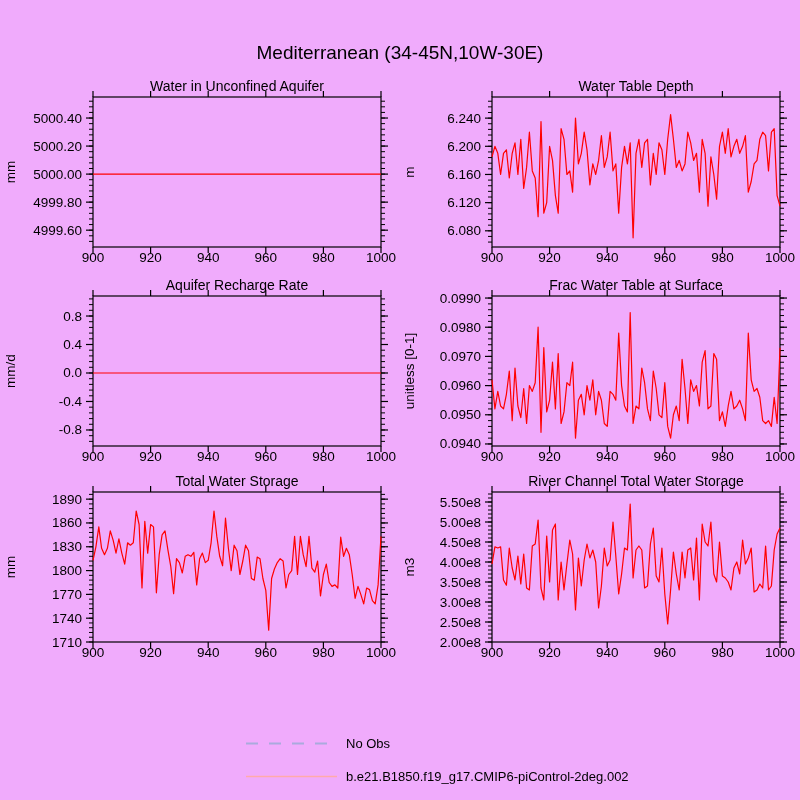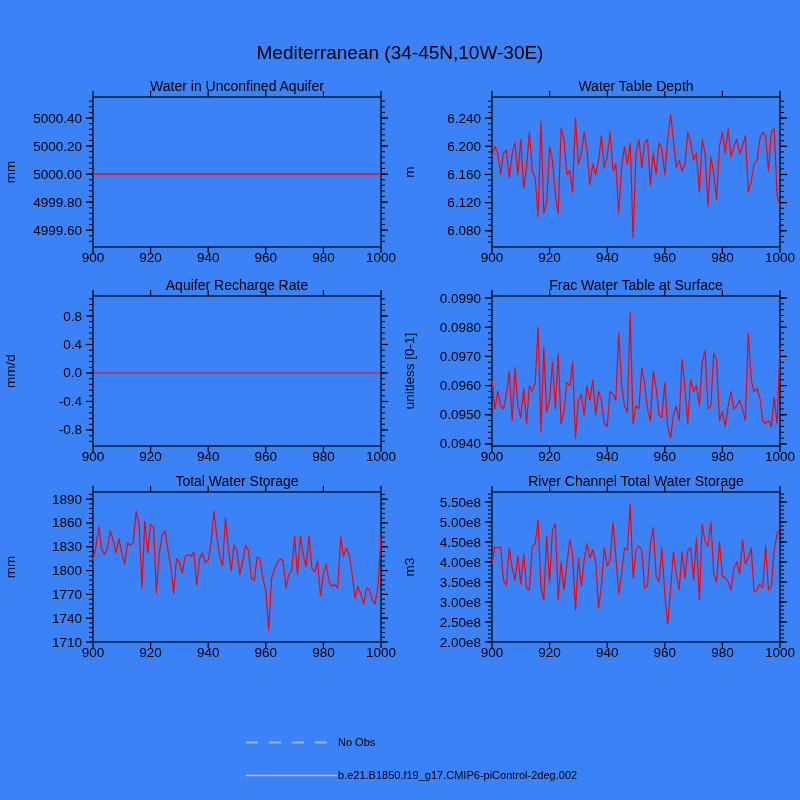--- a/index.html
+++ b/index.html
@@ -1,28 +1,28 @@
 <!DOCTYPE html>
 <html><head>
 <meta charset="utf-8">
 <style>
   html,body{margin:0;padding:0;background:#fff;}
-  .page{position:relative;width:800px;height:800px;background:#3b82f6;overflow:hidden;
+  .page{position:relative;width:800px;height:800px;background:#f0abfc;overflow:hidden;
         font-family:"Liberation Sans",sans-serif;}
   .main-title{position:absolute;top:42px;left:0;width:800px;text-align:center;
               font-size:19px;color:#000;}
   figure.subplot{position:absolute;margin:0;width:400px;height:206px;}
   .pos-r0c0{left:0;top:70px;}   .pos-r0c1{left:399px;top:70px;}
   .pos-r1c0{left:0;top:269px;}  .pos-r1c1{left:399px;top:269px;}
   .pos-r2c0{left:0;top:465px;}  .pos-r2c1{left:399px;top:465px;}
   svg text{font-family:"Liberation Sans",sans-serif;fill:#000;}
   .legend-row{position:absolute;display:flex;align-items:center;left:245px;}
   .legend-row.row-0{top:736px;}
   .legend-row.row-1{top:769px;text-align:right;}
-  .legend-text{font-size:11px;margin-left:0;white-space:nowrap;color:#000;}
+  .legend-text{font-size:13px;margin-left:8px;white-space:nowrap;color:#000;}
 </style>
 </head>
 <body>
 
 <div class="page">
 
   <div class="main-title">Mediterranean (34-45N,10W-30E)</div>
 
   <figure class="subplot pos-r0c0">
     <svg width="400" height="206" viewBox="0 0 400 206">

